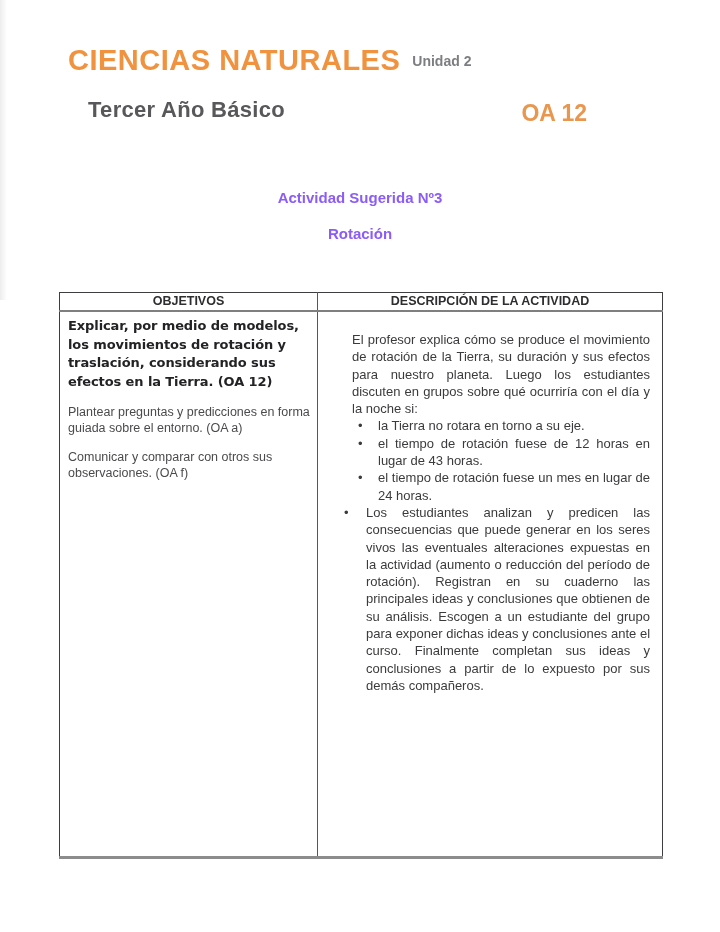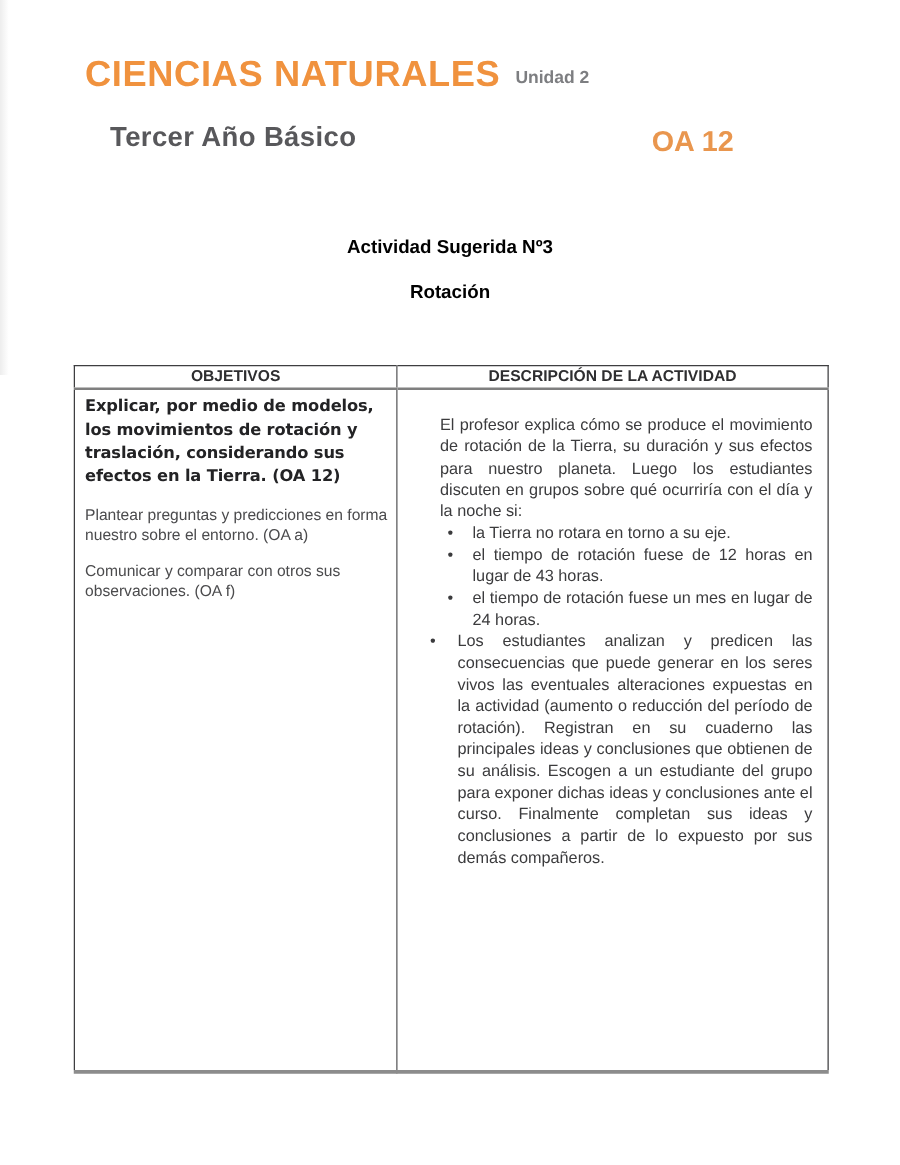--- a/index.html
+++ b/index.html
@@ -36,21 +36,21 @@
     font-size: 22px; font-weight: bold; color: #58585b; letter-spacing: 0.3px;
   }
   .oa-badge {
     position: absolute; right: 133px; top: 3px;
     font-size: 23px; font-weight: bold; color: #e9964e;
   }
 
   
   .activity-title {
     position: absolute; left: 0; width: 100%; text-align: center;
-    font-size: 15px; font-weight: bold; color: #000000;
+    font-size: 15px; font-weight: bold; color: #8b5cf6;
   }
   .activity-title.main { top: 189px; }
   .activity-title.sub  { top: 225px; }
 
   
   .activity-table {
     position: absolute; left: 59px; top: 292px;
     width: 603px; height: 567px;
     border-collapse: collapse; table-layout: fixed;
     border: 1.5px solid #3e3e40;
@@ -127,21 +127,21 @@
     <thead>
       <tr>
         <th>OBJETIVOS</th>
         <th>DESCRIPCIÓN DE LA ACTIVIDAD</th>
       </tr>
     </thead>
     <tbody>
       <tr>
         <td class="cell-objectives">
           <p class="objective-main">Explicar, por medio de modelos, los movimientos de rotación y traslación, considerando sus efectos en la Tierra. (OA 12)</p>
-          <p class="objective-secondary">Plantear preguntas y predicciones en forma nuestro sobre el entorno. (OA a)</p>
+          <p class="objective-secondary">Plantear preguntas y predicciones en forma guiada sobre el entorno. (OA a)</p>
           <p class="objective-secondary">Comunicar y comparar con otros sus observaciones. (OA f)</p>
         </td>
         <td class="cell-description">
           <p class="para">El profesor explica cómo se produce el movimiento de rotación de la Tierra, su duración y sus efectos para nuestro planeta. Luego los estudiantes discuten en grupos sobre qué ocurriría con el día y la noche si:</p>
           <ul class="bullets-inner">
             <li>la Tierra no rotara en torno a su eje.</li>
             <li>el tiempo de rotación fuese de 12 horas en lugar de 43 horas.</li>
             <li>el tiempo de rotación fuese un mes en lugar de 24 horas.</li>
           </ul>
           <ul class="bullets-outer">

